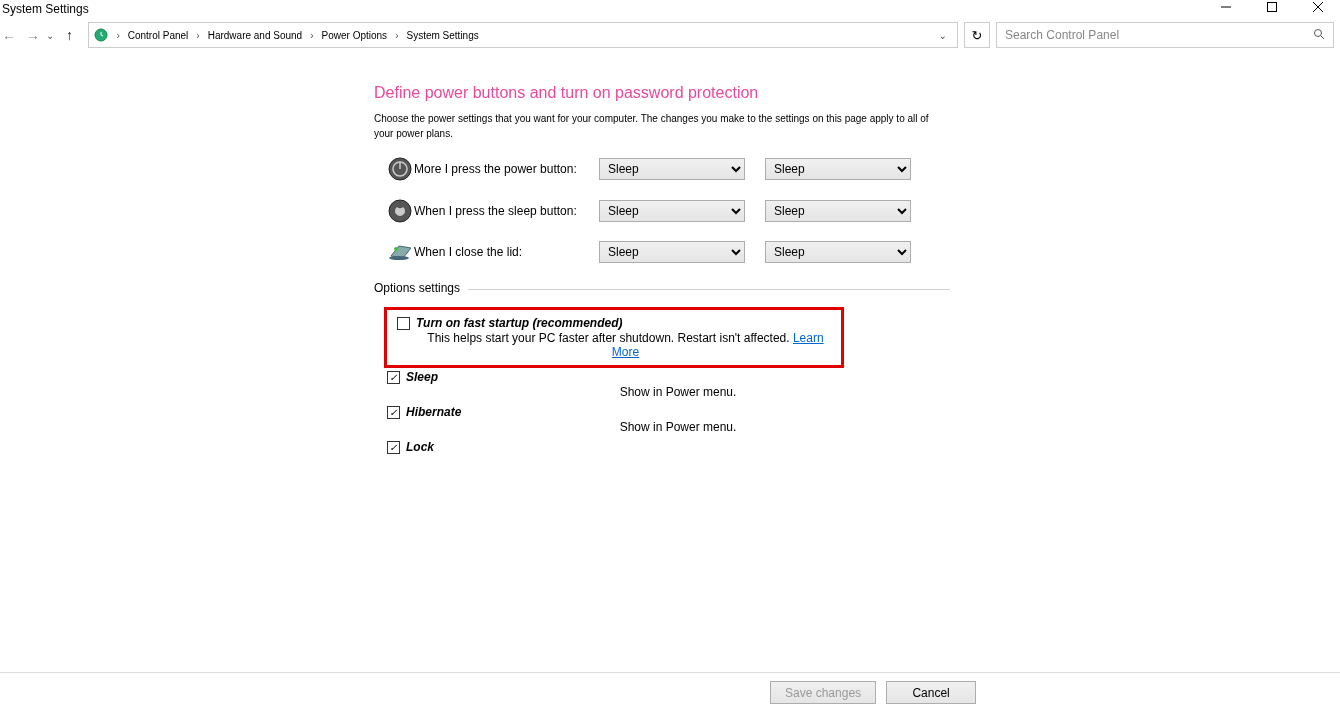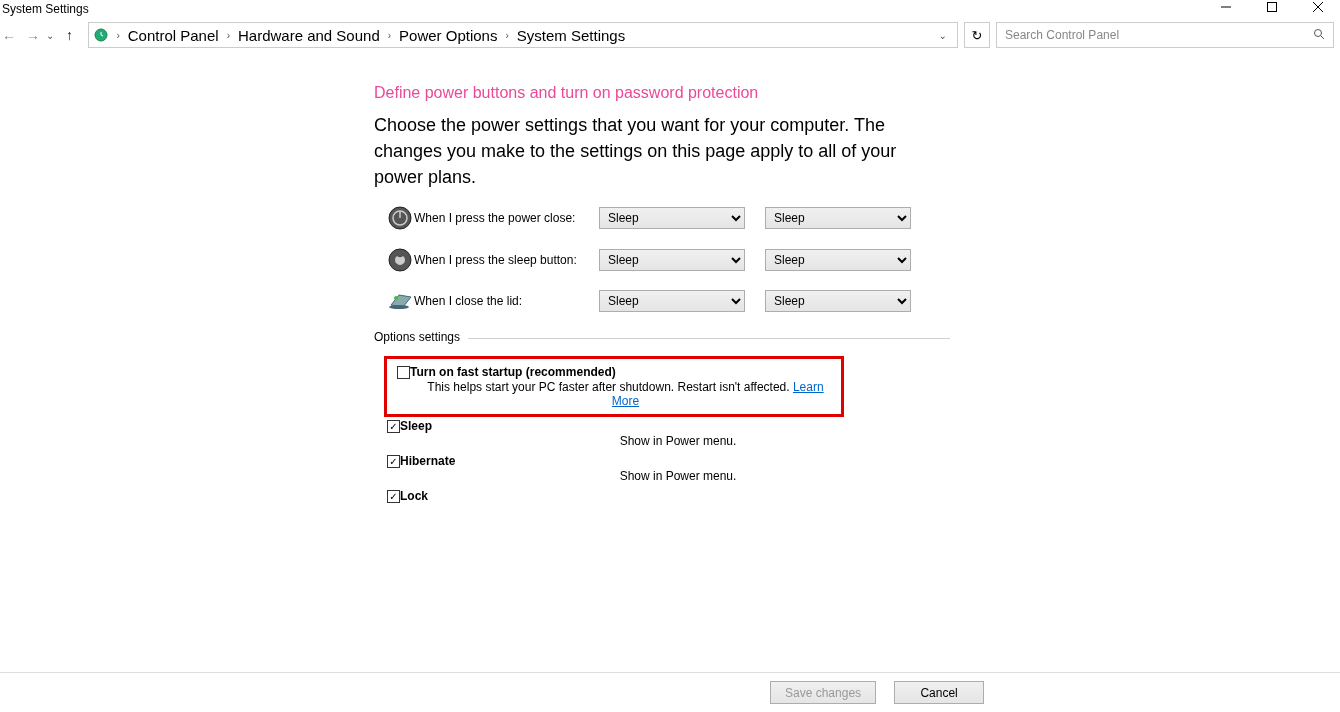--- a/index.html
+++ b/index.html
@@ -69,21 +69,21 @@
     margin-left: 4px;
   }
   .addr-icon {
     width: 16px;
     height: 16px;
     display: flex;
     align-items: center;
     justify-content: center;
   }
   .crumb {
-    font-size: 15px;
+    font-size: 10px;
     cursor: pointer;
     padding: 0 1px;
   }
   .crumb-sep { font-size: 10px; color: #555; padding: 0 3px; }
   .addr-dropdown { margin-left: auto; font-size: 10px; color: #555; padding: 0 6px; }
   .refresh-btn {
     width: 26px; height: 26px;
     border: 1px solid #ccc;
     display: flex; align-items: center; justify-content: center;
     font-size: 13px;
@@ -112,21 +112,21 @@
     padding: 30px 0 0 374px;
     width: 950px;
   }
   .page-heading {
     color: #ec4899;
     font-size: 16px;
     font-weight: normal;
     margin-bottom: 10px;
   }
   .page-desc {
-    font-size: 18px;
+    font-size: 10px;
     line-height: 1.45;
     width: 560px;
     margin-bottom: 16px;
   }
   .section-header {
     display: flex;
     align-items: center;
     margin-bottom: 12px;
   }
   .section-title {
@@ -182,22 +182,24 @@
   .highlight-box {
     border: 3px solid #e10000;
     padding: 6px 6px 6px 10px;
     margin-bottom: 2px;
     width: 460px;
     margin-left: 10px;
   }
   .chkrow {
     display: flex;
     align-items: flex-end;
+    gap: 6px;
     padding-left: 13px;
     margin-bottom: 1px;
+    font-style: italic;
   }
   .highlight-box .chkrow { padding-left: 0; }
   .chk {
     width: 13px; height: 13px;
     border: 1px solid #333;
     margin-top: 1px;
     display: flex;
     align-items: center;
     justify-content: center;
     font-size: 10px;
@@ -216,21 +218,21 @@
 
   .footer {
     position: absolute;
     bottom: 0;
     left: 0;
     right: 0;
     border-top: 1px solid #ddd;
     padding: 8px 0;
     display: flex;
     justify-content: flex-start;
-    gap: 18px;
+    gap: 10px;
     padding-left: 770px;
   }
   .btn {
     min-width: 90px;
     height: 23px;
     border: 1px solid #adadad;
     background: linear-gradient(#f0f0f0,#e5e5e5);
     font-size: 12px;
     cursor: pointer;
     padding: 0 14px;
@@ -309,21 +311,21 @@
 
 
   <div class="option-row">
     <div class="option-iconwrap">
       <svg width="24" height="24" viewBox="0 0 24 24">
           <circle cx="12" cy="12" r="11" fill="#555" stroke="#222"></circle>
           <circle cx="12" cy="12" r="7" fill="none" stroke="#ccc" stroke-width="1.5"></circle>
           <line x1="12" y1="5" x2="12" y2="12" stroke="#ccc" stroke-width="1.5"></line>
         </svg>
     </div>
-    <span class="option-label">When I press the power close:</span>
+    <span class="option-label">More I press the power button:</span>
     <select class="win-select"><option>Sleep</option></select>
     <select class="win-select"><option>Sleep</option></select>
   </div>
 
   <div class="option-row">
     <div class="option-iconwrap">
       <svg width="24" height="24" viewBox="0 0 24 24">
           <circle cx="12" cy="12" r="11" fill="#555" stroke="#222"></circle>
           <path d="M15 8a5 5 0 1 1-6 0 4 4 0 0 0 6 0z" fill="#ccc"></path>
         </svg>

